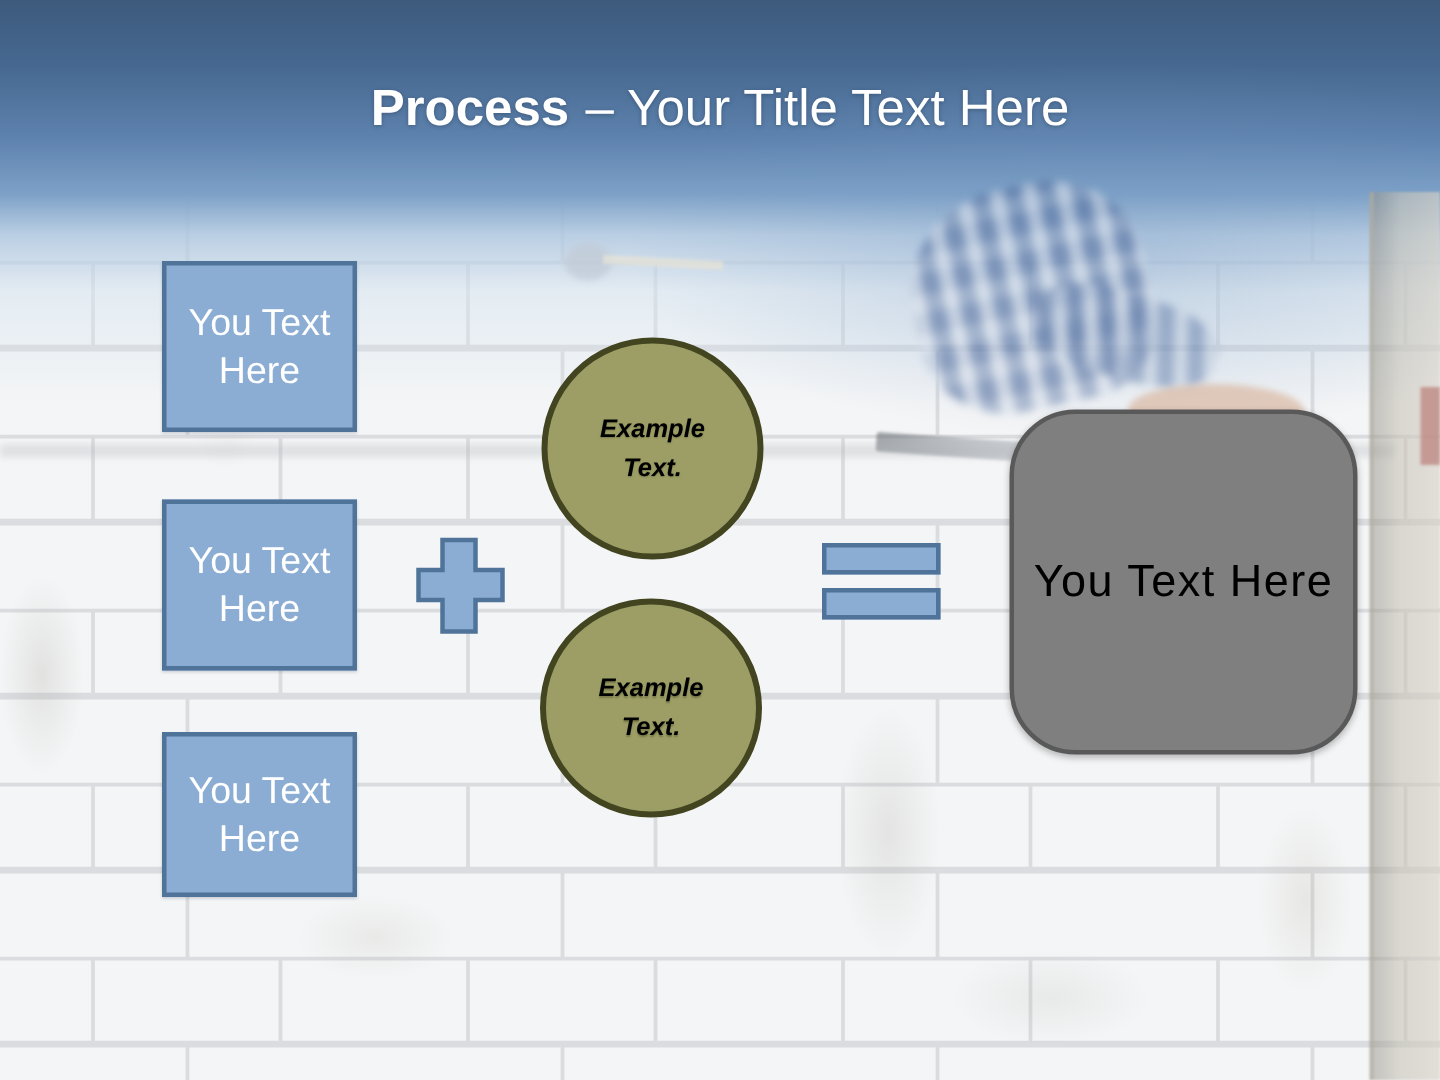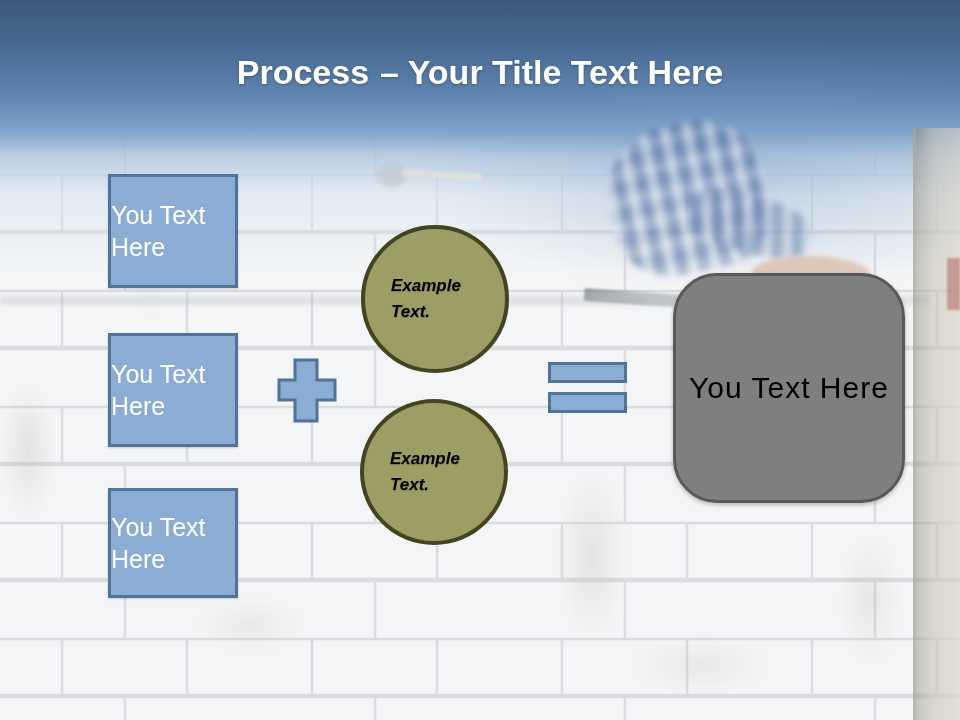--- a/index.html
+++ b/index.html
@@ -87,24 +87,24 @@
     background:#bf8a85;opacity:.8;filter:blur(1px);
   }
 
   
   .title{
     position:absolute;left:0;top:54px;width:960px;z-index:6;
     text-align:center;color:#ffffff;font-size:34px;line-height:1.1;
     text-shadow:0 1px 3px rgba(20,35,55,.35);
   }
   .title .emph{font-weight:700;}
-  .title .rest{font-weight:700;margin-left:.32em;}
-
-  
-  .shape{position:absolute;z-index:5;display:flex;align-items:center;justify-content:center;}
+  .title .rest{font-weight:400;margin-left:.32em;}
+
+  
+  .shape{position:absolute;z-index:5;display:flex;align-items:center;justify-content:center;text-align:center;}
 
   .input-box{
     left:108px;width:130px;height:114px;
     background:#8badd4;border:3px solid #4f7399;
     color:#fff;font-size:25px;line-height:1.28;
     box-shadow:0 1px 2px rgba(60,80,110,.25);
   }
   .input-box.b1{top:174px;}
   .input-box.b2{top:333px;}
   .input-box.b3{top:488px;height:110px;}

